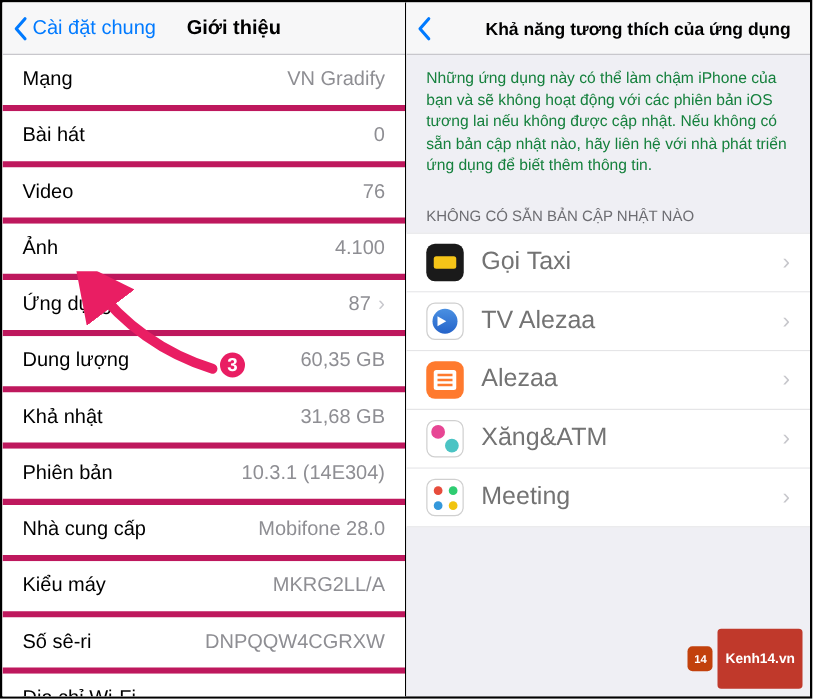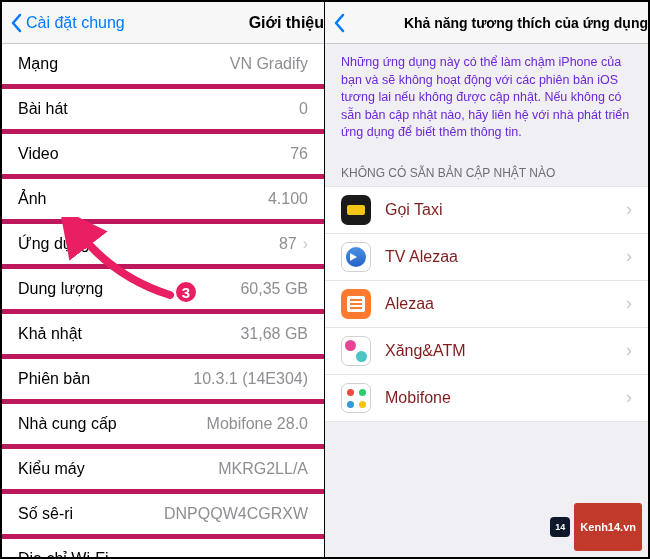--- a/index.html
+++ b/index.html
@@ -4,51 +4,51 @@
 <style>
 * { margin: 0; padding: 0; box-sizing: border-box; }
 body { font-family: -apple-system, "Helvetica Neue", Arial, sans-serif; background: #fff; width: 650px; height: 559px; overflow: hidden; position: relative; }
 .container { display: flex; width: 650px; height: 559px; border: 2px solid #000; }
 .pane { width: 50%; height: 100%; background: #fff; position: relative; overflow: hidden; }
 .pane-left { border-right: 1px solid #000; }
 .pane-right { background: #efeff4; }
 .header { height: 42px; background: #f7f7f8; border-bottom: 1px solid #c8c7cc; display: flex; align-items: center; padding: 0 8px; position: relative; }
 .back-btn { display: flex; align-items: center; color: #007aff; font-size: 16px; cursor: pointer; text-align: right; }
 .back-arrow { width: 12px; height: 20px; margin-right: 4px; }
-.title { position: absolute; left: 0; right: 0; text-align: right; font-weight: 600; font-size: 16px; color: #000; pointer-events: none; padding-left: 48px; }
+.title { position: absolute; left: 0; right: 0; text-align: center; font-weight: 600; font-size: 16px; color: #000; pointer-events: none; padding-left: 48px; }
 .title-right { font-size: 14px; font-weight: 600; }
 .row { display: flex; align-items: center; justify-content: space-between; padding: 11px 16px 11px 16px; background: #fff; border-bottom: 5px solid #be185d; min-height: 42px; }
 .row-label { color: #000; font-size: 16px; }
 .row-value { color: #8e8e93; font-size: 16px; display: flex; align-items: center; }
 .chev { color: #c7c7cc; margin-left: 6px; font-size: 16px; }
-.footer-text { padding: 10px 16px; font-size: 12.5px; color: #6d28d9; line-height: 1.4; }
+.footer-text { padding: 10px 16px; font-size: 12.5px; color: #15803d; line-height: 1.4; }
 .section-header { padding: 14px 16px 6px; font-size: 12px; color: #6d6d72; text-transform: uppercase; }
 .app-row { display: flex; align-items: center; background: #fff; padding: 8px 16px; border-bottom: 1px solid #e5e5e7; min-height: 46px; }
 .app-row:first-of-type { border-top: 1px solid #e5e5e7; }
 .app-icon { width: 30px; height: 30px; border-radius: 7px; margin-right: 14px; flex-shrink: 0; display: flex; align-items: center; justify-content: center; font-size: 14px; color: #fff; }
-.app-name { flex: 1; font-size: 16px; color: #7f1d1d; }
+.app-name { flex: 1; font-size: 20px; color: #737373; }
 .app-chev { color: #c7c7cc; font-size: 18px; }
 .icon-taxi { background: #1a1a1a; }
 .icon-taxi::before { content: ""; width: 18px; height: 10px; background: #f5c518; border-radius: 2px; display: block; }
 .icon-tv { background: #fff; border: 1px solid #d0d0d0; }
 .icon-tv-inner { width: 20px; height: 20px; border-radius: 50%; background: linear-gradient(#4a90e2, #2563c9); position: relative; }
 .icon-tv-inner::before { content: ""; position: absolute; top: 6px; left: 4px; border-left: 7px solid #fff; border-top: 4px solid transparent; border-bottom: 4px solid transparent; }
 .icon-alezaa { background: #ff7a2e; }
 .icon-alezaa-inner { width: 18px; height: 16px; background: #fff; border-radius: 2px; position: relative; }
 .icon-alezaa-inner::before { content: ""; position: absolute; top: 3px; left: 3px; right: 3px; height: 2px; background: #ff7a2e; box-shadow: 0 4px 0 #ff7a2e, 0 8px 0 #ff7a2e; }
 .icon-xang { background: #fff; border: 1px solid #d0d0d0; position: relative; }
 .icon-xang::before { content: ""; position: absolute; top: 3px; left: 3px; width: 11px; height: 11px; border-radius: 50%; background: #e74694; }
 .icon-xang::after { content: ""; position: absolute; bottom: 3px; right: 3px; width: 11px; height: 11px; border-radius: 50%; background: #4bc4c4; }
 .icon-gradify { background: #fff; border: 1px solid #d0d0d0; position: relative; }
 .icon-gradify::before { content: ""; position: absolute; top: 5px; left: 5px; width: 7px; height: 7px; border-radius: 50%; background: #e74c3c; box-shadow: 12px 0 0 #2ecc71, 0 12px 0 #3498db, 12px 12px 0 #f1c40f; }
 .arrow-overlay { position: absolute; top: 215px; left: 50px; width: 130px; height: 85px; pointer-events: none; z-index: 10; }
 .arrow-svg { width: 100%; height: 100%; }
 .step-num { position: absolute; top: 278px; left: 172px; width: 24px; height: 24px; background: #e91e63; color: #fff; border-radius: 50%; display: flex; align-items: center; justify-content: center; font-weight: bold; font-size: 15px; pointer-events: none; z-index: 10; border: 2px solid #fff; }
 .watermark { position: absolute; bottom: 8px; right: 8px; display: flex; align-items: center; z-index: 20; }
-.wm-badge { width: 20px; height: 20px; background: #0f172a; border-radius: 4px; margin-right: 4px; display: flex; align-items: center; justify-content: center; color: #fff; font-size: 9px; font-weight: bold; }
+.wm-badge { width: 20px; height: 20px; background: #c2410c; border-radius: 4px; margin-right: 4px; display: flex; align-items: center; justify-content: center; color: #fff; font-size: 9px; font-weight: bold; }
 .wm-text { background: #c0392b; color: #fff; font-size: 11px; padding: 18px 6px; border-radius: 3px; font-weight: 600; }
 .pane-right .header { background: #f7f7f8; }
 .pane-right .back-btn-solo { color: #007aff; }
 </style>
 </head>
 <body>
 
 <div class="container">
 
   <div class="pane pane-left">
@@ -178,21 +178,21 @@
           <span class="app-name">Alezaa</span>
           <span class="app-chev">›</span>
         </div>
         <div class="app-row">
           <div class="app-icon icon-xang"></div>
           <span class="app-name">Xăng&amp;ATM</span>
           <span class="app-chev">›</span>
         </div>
         <div class="app-row">
           <div class="app-icon icon-gradify"></div>
-          <span class="app-name">Mobifone</span>
+          <span class="app-name">Meeting</span>
           <span class="app-chev">›</span>
         </div>
       </div>
   </div>
 
   <div class="watermark">
     <div class="wm-badge">14</div>
     <div class="wm-text">Kenh14.vn</div>
   </div>
 </div>

